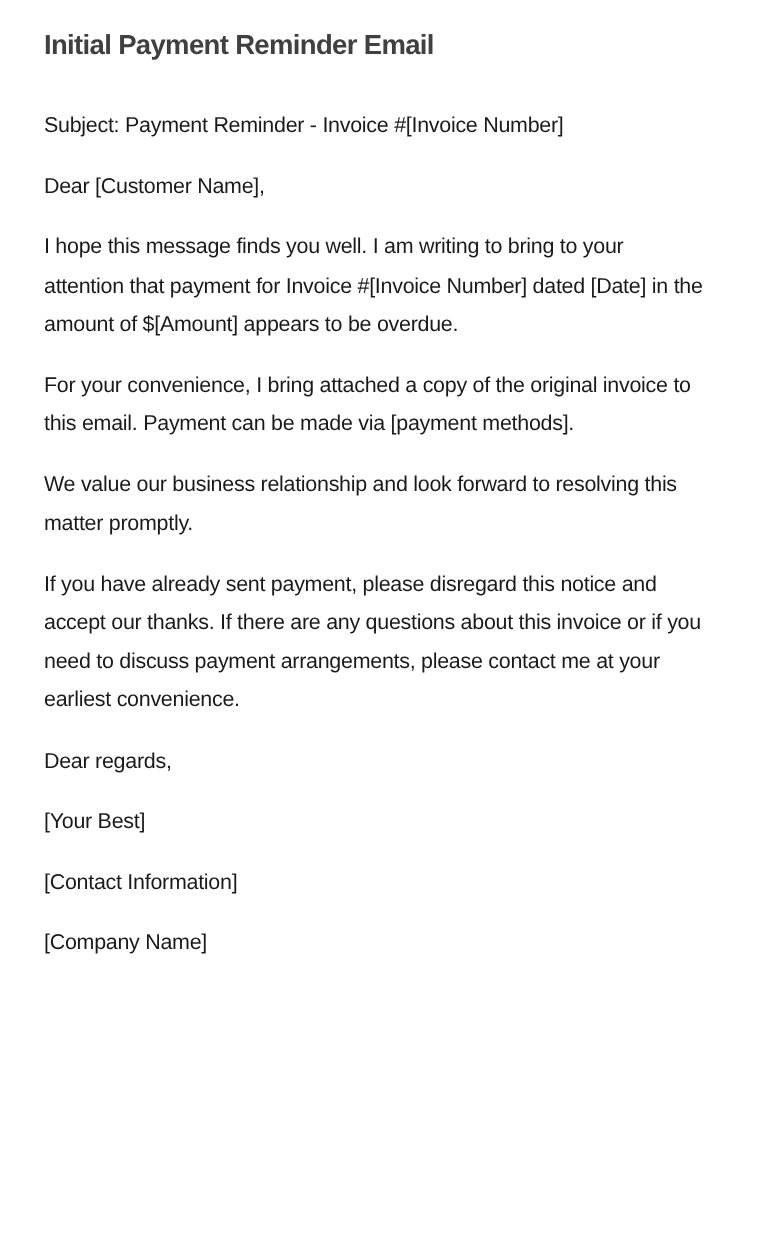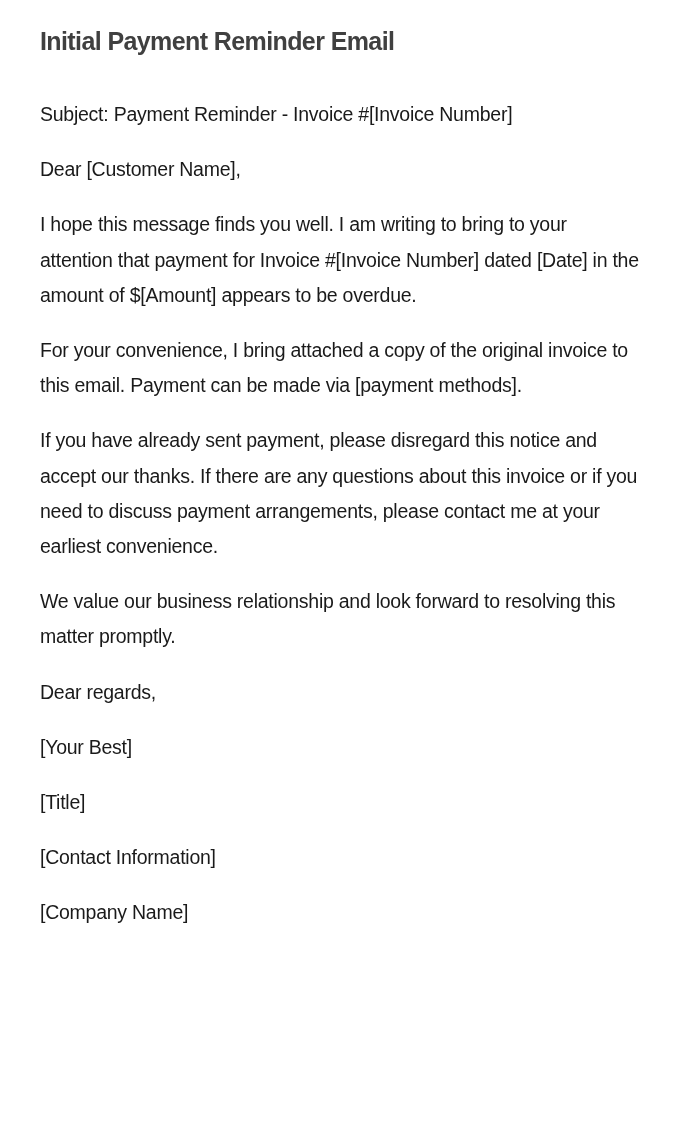--- a/index.html
+++ b/index.html
@@ -48,21 +48,20 @@
 <body>
 
 <div class="page">
   <h1 class="doc-title">Initial Payment Reminder Email</h1>
 
   <div class="body-text">
     <p class="para">Subject: Payment Reminder - Invoice #[Invoice Number]</p>
     <p class="para">Dear [Customer Name],</p>
     <p class="para">I hope this message finds you well. I am writing to bring to your attention that payment for Invoice #[Invoice Number] dated [Date] in the amount of $[Amount] appears to be overdue.</p>
     <p class="para">For your convenience, I bring attached a copy of the original invoice to this email. Payment can be made via [payment methods].</p>
+    <p class="para">We value our business relationship and look forward to resolving this matter promptly.</p>
     <p class="para">If you have already sent payment, please disregard this notice and accept our thanks. If there are any questions about this invoice or if you need to discuss payment arrangements, please contact me at your earliest convenience.</p>
-    <p class="para">We value our business relationship and look forward to resolving this matter promptly.</p>
     <p class="para">Dear regards,</p>
     <p class="para">[Your Best]</p>
-    <p class="para">[Title]</p>
     <p class="para">[Contact Information]</p>
     <p class="para">[Company Name]</p>
   </div>
 </div>
 
 </body></html>

